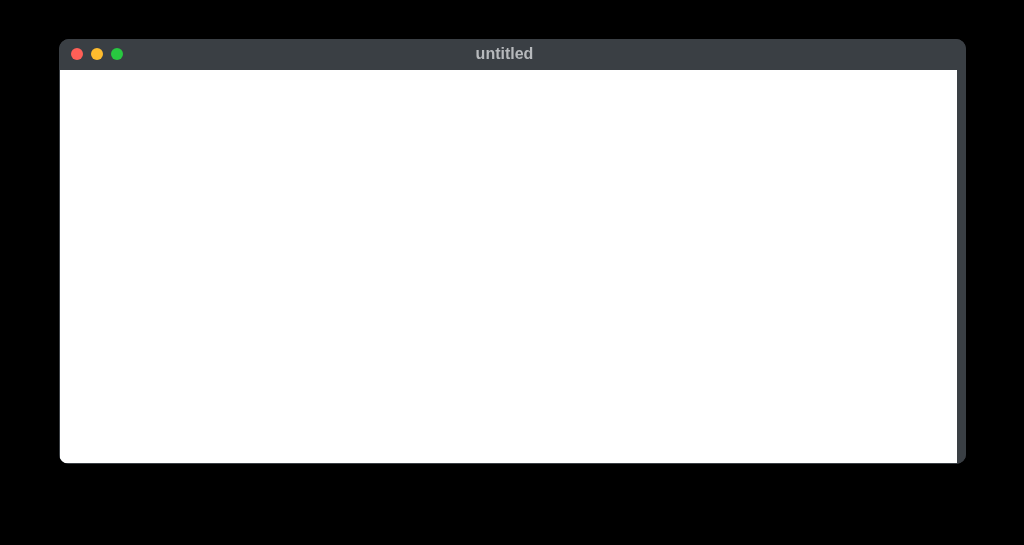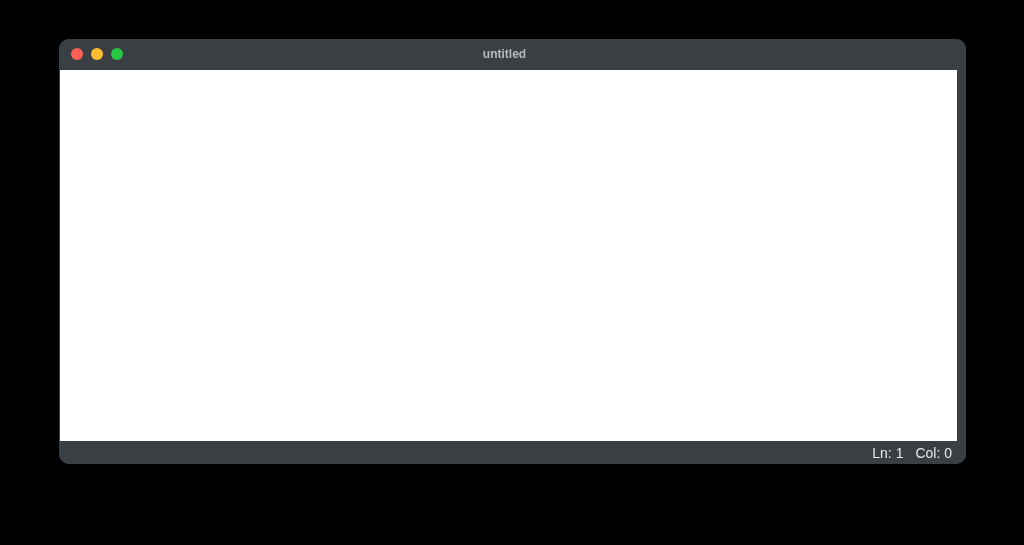--- a/index.html
+++ b/index.html
@@ -45,21 +45,21 @@
     }
     .dot.red { background: #ff5f57; }
     .dot.yellow { background: #febc2e; }
     .dot.green { background: #28c840; }
     .title {
       position: absolute;
       left: 0; right: 16px;
       text-align: center;
       color: #b6b9bc;
       font-weight: 600;
-      font-size: 12px;
+      font-size: 16px;
       pointer-events: none;
     }
     .content-frame {
       flex: 1;
       background: #3a3f44;
       padding: 1px 9px 1px 1px;
       display: flex;
       min-height: 0;
     }
     .editor {
@@ -96,17 +96,13 @@
     <div class="traffic-lights">
       <div class="dot red"></div>
       <div class="dot yellow"></div>
       <div class="dot green"></div>
     </div>
     <div class="title">untitled</div>
   </div>
   <div class="content-frame">
     <textarea class="editor" spellcheck="false" style=""></textarea>
   </div>
-  <div class="statusbar">
-    <span class="status-text">Ln: 1</span>
-    <span class="status-text">Col: 0</span>
-  </div>
 </div>
 
 </body></html>

